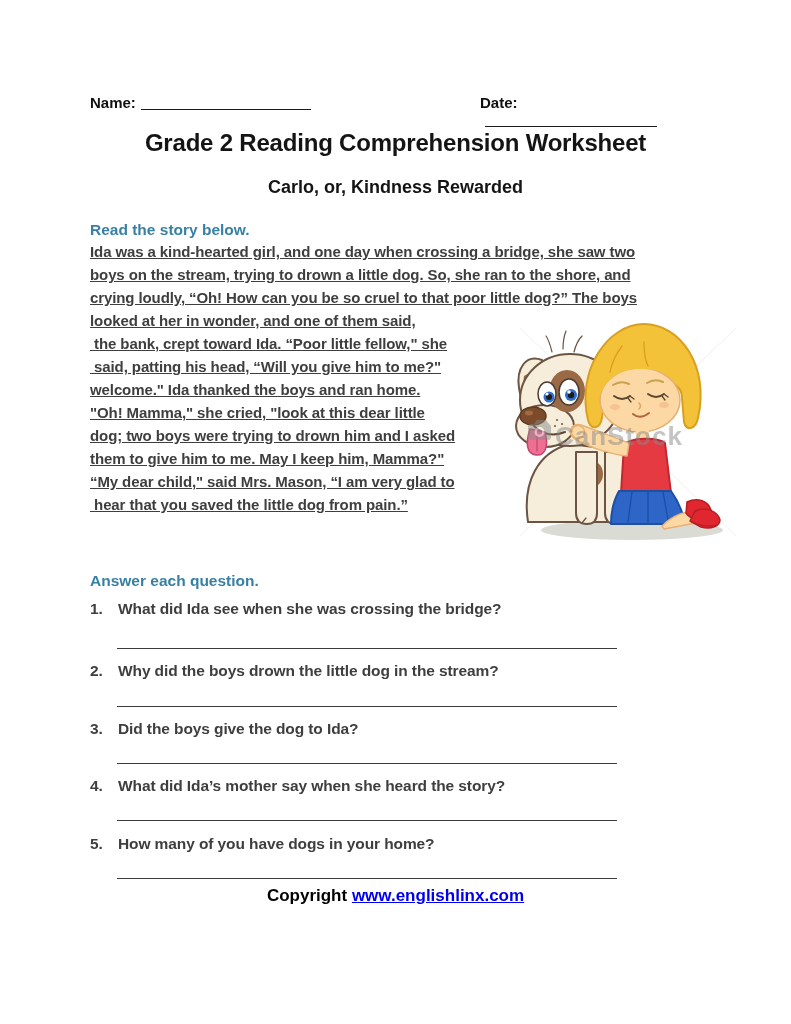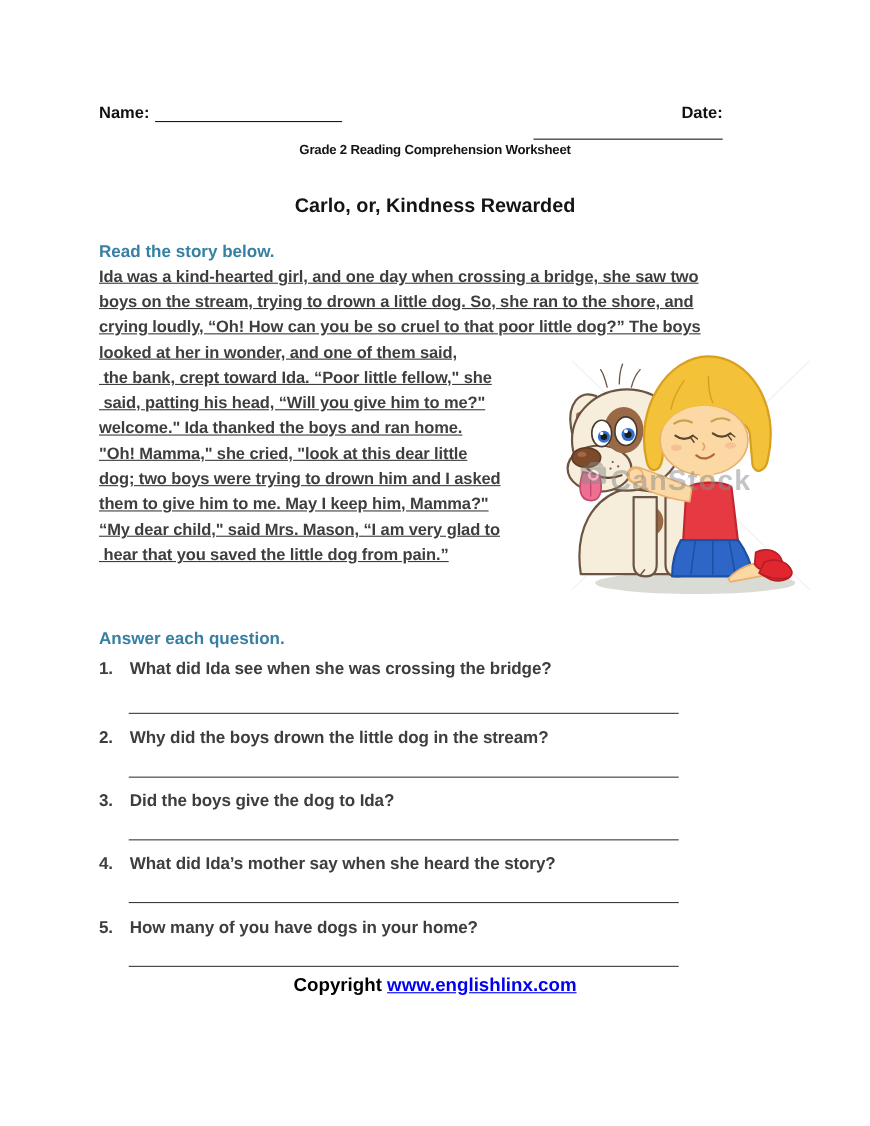--- a/index.html
+++ b/index.html
@@ -1,26 +1,26 @@
 <!DOCTYPE html>
 <html style="--heading-teal: #3780a3; --body-text: #3e3e3e; --title-black: #141414; --link-blue: #0000ee;"><head>
 <meta charset="utf-8">
 <style>
   html,body { margin:0; padding:0; background:#ffffff; }
   .page {
     position:relative; width:791px; height:1024px; background:#fff;
     font-family:"Liberation Sans", sans-serif; font-weight:bold;
     color:var(--body-text,#3e3e3e); overflow:hidden;
   }
-  .field-group { position:absolute; top:94px; display:flex; align-items:flex-end; font-size:15px; color:#111; }
+  .field-group { position:absolute; top:94px; display:flex; align-items:flex-start; font-size:15px; color:#111; }
   .field-group .blank { display:inline-block; height:15px; border-bottom:1.6px solid #1a1a1a; margin-left:5px; }
   #name-group { left:90px; } #name-group .blank { width:170px; }
   #date-group { left:480px;flex-direction:column; } #date-group .blank { width:172px; }
   .title { position:absolute; top:129px; left:0; width:100%; text-align:center;
-           font-size:12px; color:var(--title-black,#141414); letter-spacing:-0.2px; }
+           font-size:24px; color:var(--title-black,#141414); letter-spacing:-0.2px; }
   .subtitle { position:absolute; top:177px; left:0; width:100%; text-align:center;
               font-size:18px; color:var(--title-black,#141414); }
   .section-heading { position:absolute; left:90px; font-size:15.5px; color:var(--heading-teal,#3780a3); }
   #read-heading { top:221px; }
   #answer-heading { top:572px; }
   .story { position:absolute; left:90px; top:240px; width:640px; }
   .story-line { height:23px; line-height:23px; font-size:15px; letter-spacing:-0.1px; white-space:pre;text-decoration:underline; }
   .illustration { position:absolute; left:512px; top:314px; width:230px; height:234px; }
   .question { position:absolute; left:90px; display:flex; font-size:15.5px; letter-spacing:-0.1px; }
   .q-num { width:28px; flex:0 0 28px; }

